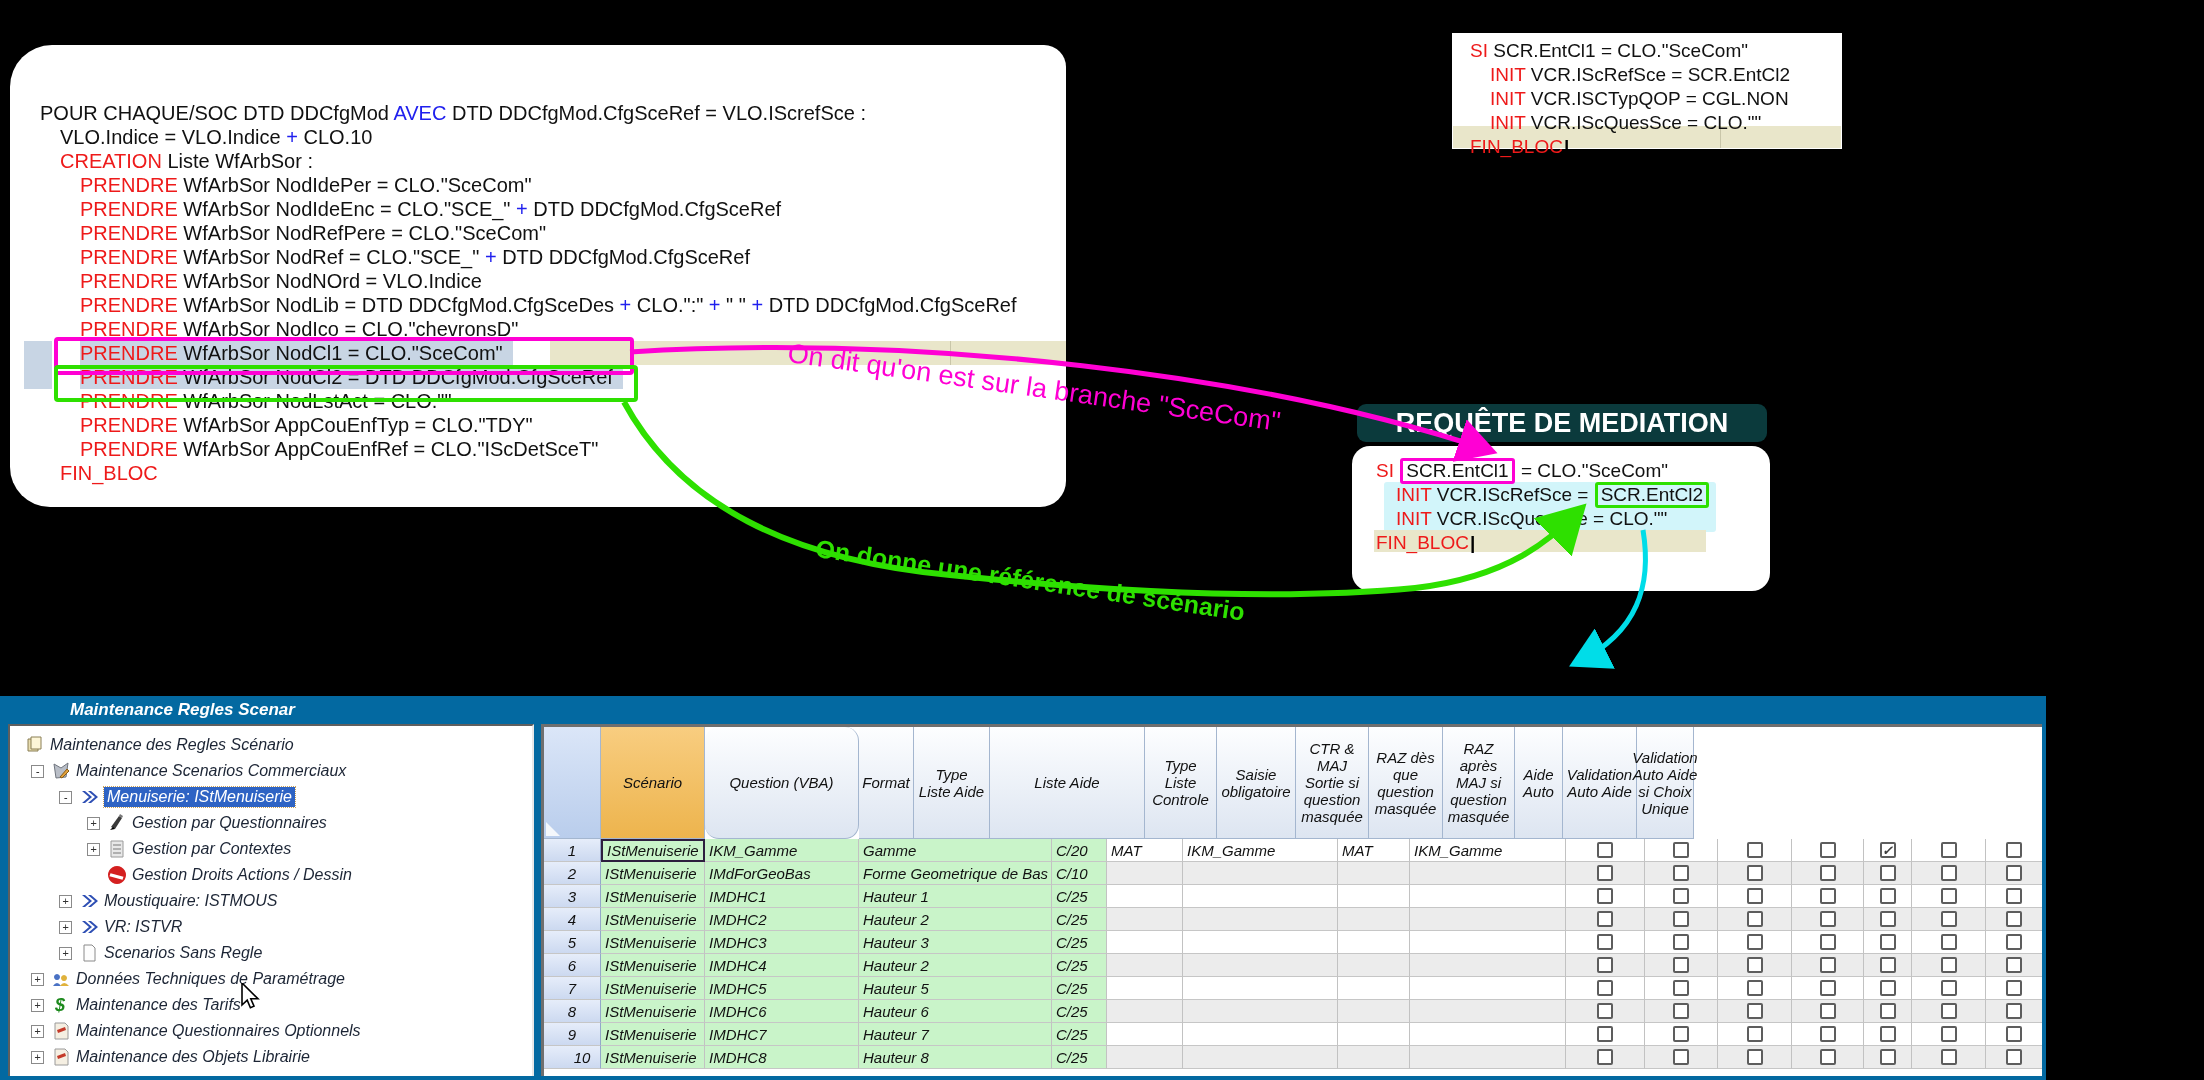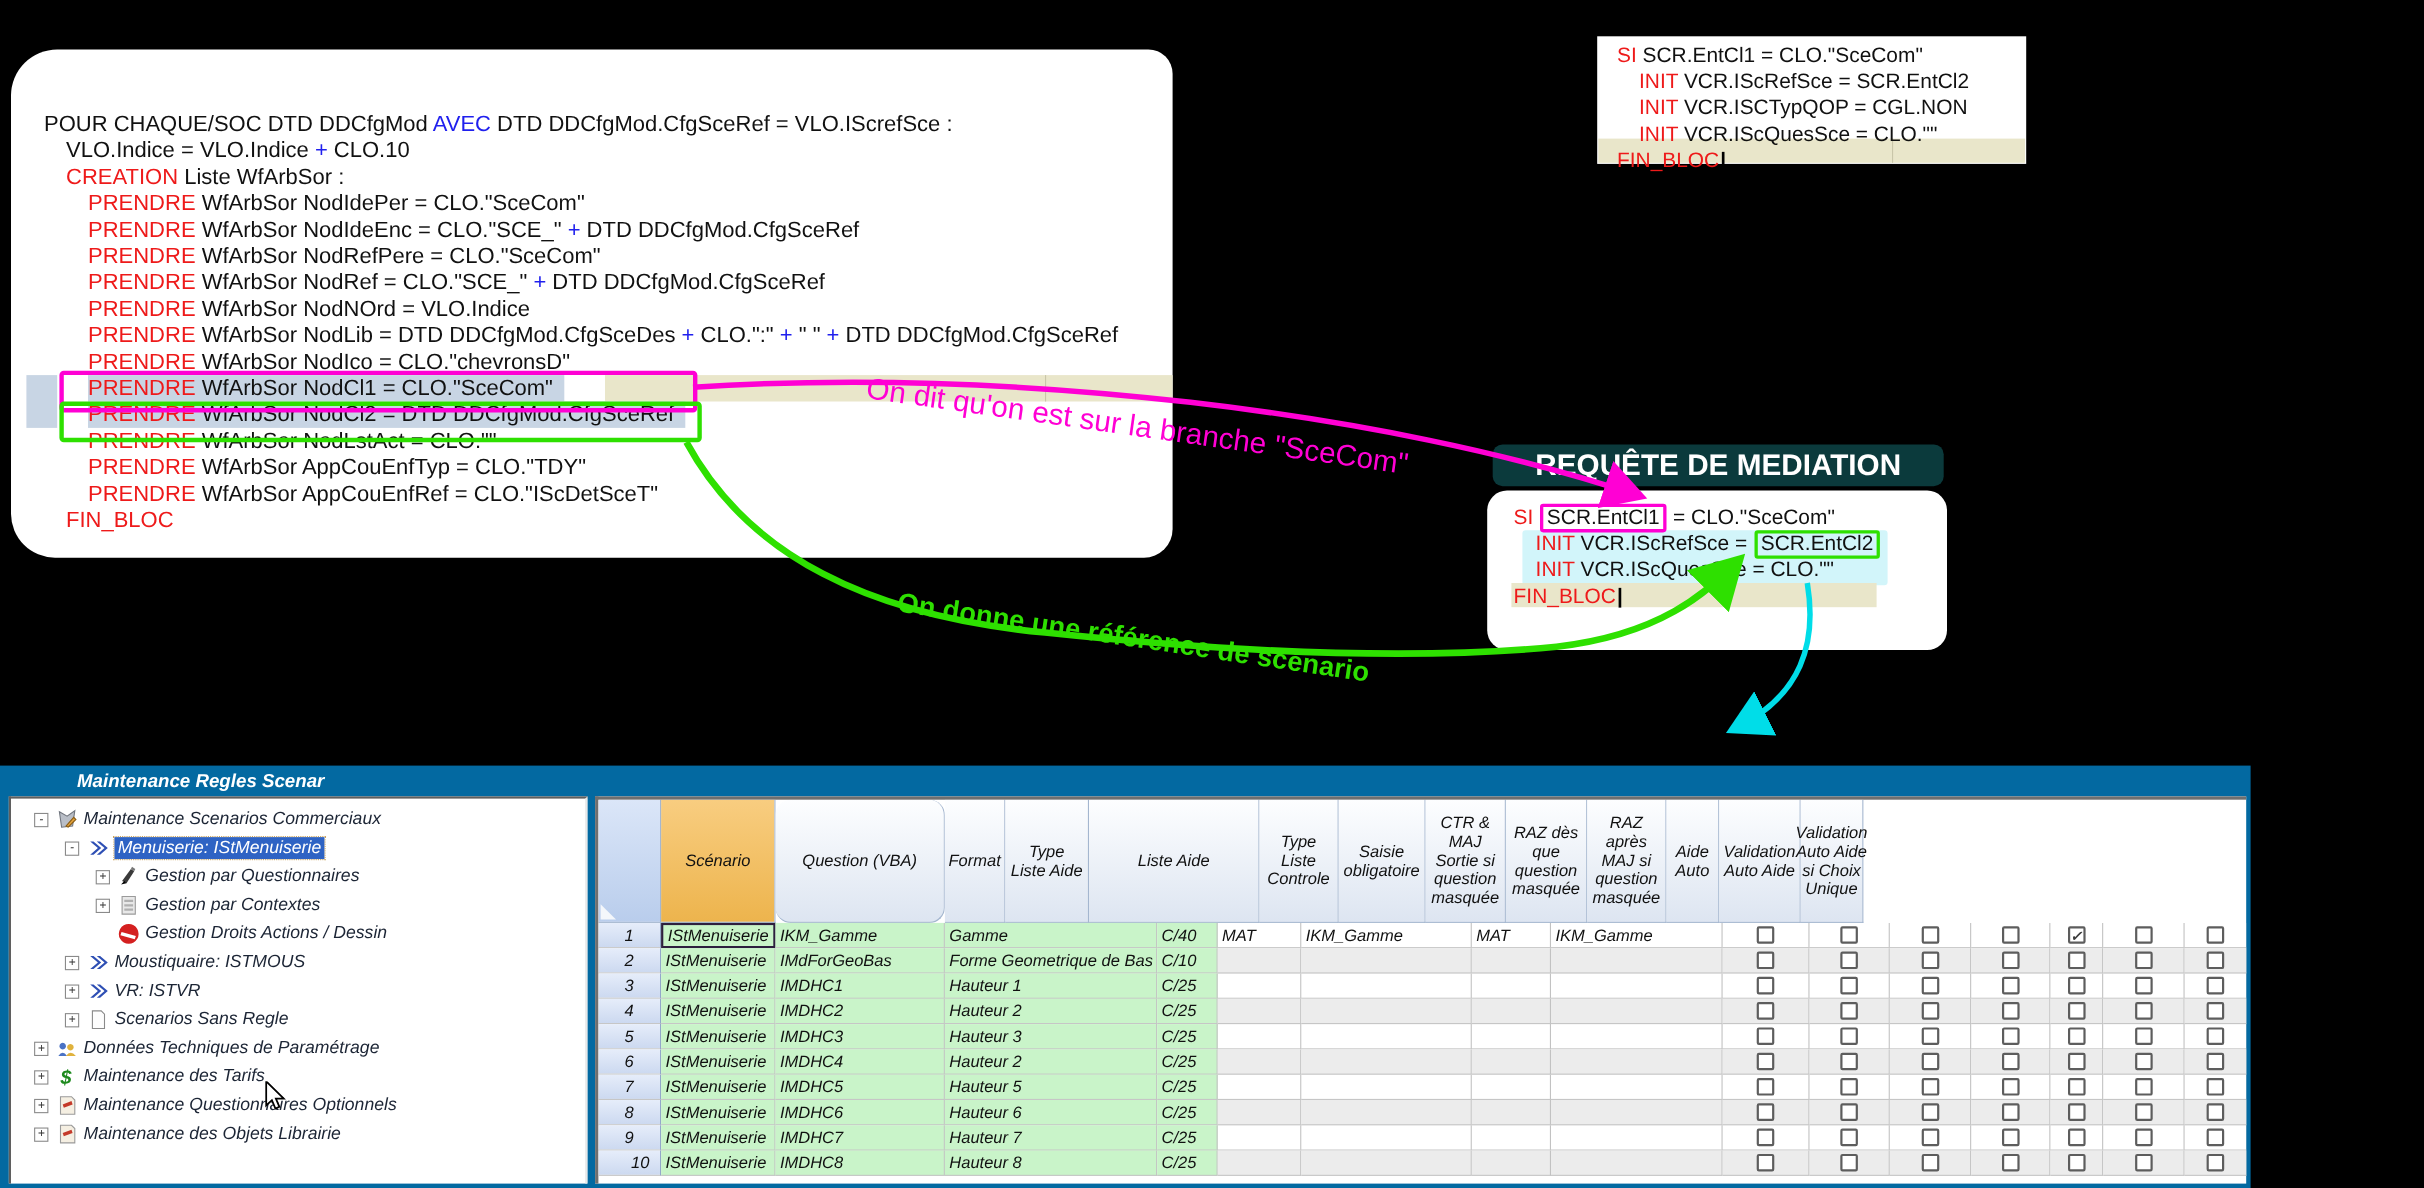--- a/index.html
+++ b/index.html
@@ -109,20 +109,29 @@
         </marker>
     </defs>
     <path d="M 630 352 C 920 334, 1260 374, 1488 450" stroke="#ff00d4" stroke-width="5" fill="none" marker-end="url(#am)"></path>
     <path d="M 624 402 C 680 505, 790 560, 950 575 C 1130 594, 1290 600, 1415 588 C 1510 577, 1552 538, 1578 512" stroke="#2ee000" stroke-width="6" fill="none" marker-end="url(#ag)"></path>
     <path d="M 1643 530 C 1652 585, 1638 632, 1578 662" stroke="#00dde8" stroke-width="5" fill="none" marker-end="url(#ac)"></path>
   </svg>
 
   <div id="win">
     <div id="win-title">Maintenance Regles Scenar</div>
     <div id="tree">
+        <div class="trow" style="padding-left: 8px;">
+          <span class="tico">
+            <svg width="20" height="20" viewBox="0 0 20 20">
+              <path d="M3,4 h10 v12 h-10 Z" fill="#e8ddb0" stroke="#8a7f54" stroke-width="1"></path>
+              <path d="M6,2 h10 v12 h-10 Z" fill="#fdf6d8" stroke="#8a7f54" stroke-width="1"></path>
+            </svg>
+          </span>
+          <span class="tlabel">Maintenance des Regles Scénario</span>
+        </div>
         <div class="trow" style="padding-left: 21px;">
           <div class="texp">-</div>
           <span class="tico">
             <svg width="20" height="20" viewBox="0 0 20 20">
               <path d="M3,3 L10,7 L17,2 L15,16 L5,17 Z" fill="#b9bec7" stroke="#70757e" stroke-width="1"></path>
               <path d="M9,16 L16,8 L18,10 L11,17 Z" fill="#e2a23c" stroke="#8a5c14" stroke-width="1"></path>
             </svg>
           </span>
           <span class="tlabel">Maintenance Scenarios Commerciaux</span>
         </div>
@@ -273,21 +282,21 @@
           <div class="hcell" style="width: 57px;">Validation
 Auto Aide
 si Choix
 Unique</div>
         </div>
         <div class="drow">
           <div class="dcell num" style="width: 57px;">1</div>
           <div class="dcell green activecell" style="width: 104px;">IStMenuiserie</div>
           <div class="dcell green" style="width: 154px;">IKM_Gamme</div>
           <div class="dcell green" style="width: 193px;">Gamme</div>
-          <div class="dcell green" style="width: 55px;">C/40</div>
+          <div class="dcell green" style="width: 55px;">C/20</div>
           <div class="dcell" style="width: 76px;">MAT</div>
           <div class="dcell" style="width: 155px;">IKM_Gamme</div>
           <div class="dcell" style="width: 72px;">MAT</div>
           <div class="dcell" style="width: 156px;">IKM_Gamme</div>
           <div class="dcell chk" style="width: 79px;">
             <div class="cb"></div>
           </div>
           <div class="dcell chk" style="width: 73px;">
             <div class="cb"></div>
           </div>

